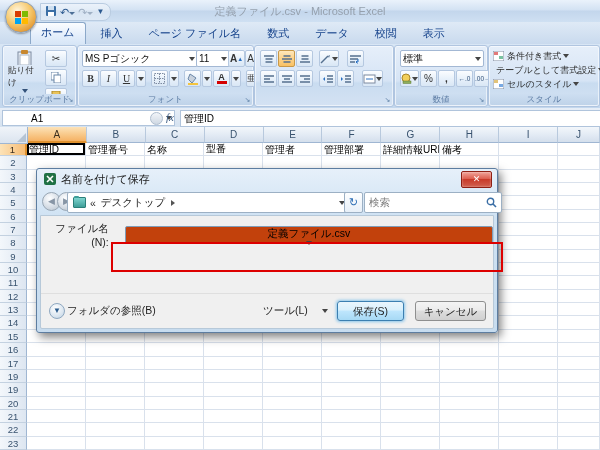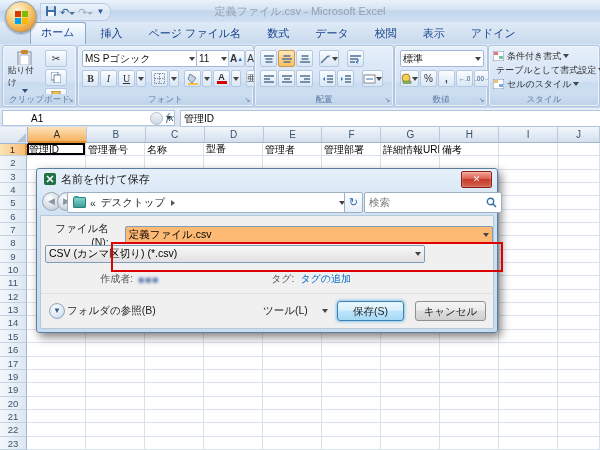--- a/index.html
+++ b/index.html
@@ -131,21 +131,20 @@
 
   <div class="tabrow">
     <div class="tabs" id="tabs">
         <div class="tab active">ホーム</div>
         <div class="tab">挿入</div>
         <div class="tab">ページ ファイル名</div>
         <div class="tab">数式</div>
         <div class="tab">データ</div>
         <div class="tab">校閲</div>
         <div class="tab">表示</div>
-        <div class="tab">アドイン</div>
       </div>
   </div>
 
   <div class="ribbon">
 
     <div class="rgroup" style="left:2px;width:73px;">
       <div class="bigbtn">
         <svg width="16" height="19">
           <rect x="1" y="2" width="13" height="15" fill="#e8eef6" stroke="#7c8aa0"></rect>
           <rect x="4" y="0" width="7" height="4" rx="1" fill="#c8882f"></rect>
@@ -299,21 +298,20 @@
           </span>
         <span style="width:7px;"></span>
         <span class="sbtn">
             <svg width="13" height="10">
               <rect x="1" y="1" width="11" height="8" fill="#fff" stroke="#7c8aa0"></rect>
               <path d="M3 5h7" stroke="#2a70c2"></path>
             </svg>
             <span class="arrdn"></span>
           </span>
       </div>
-      <div class="glabel">配置</div>
       <div class="launch">↘</div>
     </div>
 
     <div class="rgroup" style="left:394px;width:92px;">
       <div class="combo" style="position:absolute;left:5px;top:4px;width:78px;">
         <span>標準</span>
           <span class="sp"></span>
           <span class="arrdn"></span>
       </div>
       <div style="position:absolute;left:5px;top:24px;display:flex;">
@@ -722,40 +720,29 @@
         <span style="flex:1;"></span>
         <svg width="11" height="11">
           <circle cx="4.5" cy="4.5" r="3.2" fill="none" stroke="#3a6ea5" stroke-width="1.4"></circle>
           <path d="M7 7l3 3" stroke="#3a6ea5" stroke-width="1.6"></path>
         </svg>
       </div>
     </div>
     <div class="dlg-body">
       <div class="frow" style="left:0;top:6px;width:100%;">
         <span class="flabel" style="width:70px;">ファイル名(N):</span>
-        <div class="fcombo" style="margin-left:16px;width:380px;background:#fdba74;">
+        <div class="fcombo" style="margin-left:16px;width:380px;background:#c2410c;flex-direction:column;">
           <span>定義ファイル.csv</span>
             <span class="sp"></span>
           <span class="arrdn"></span>
         </div>
       </div>
       <div class="frow" style="left:0;top:29px;width:100%;">
-        <div class="fcombo" style="margin-left:4px;width:380px;background:linear-gradient(#f7f7f7,#ebebeb 55%,#e1e1e3);">
-          <span>CSV (カンマ区切り) (*.csv)</span>
-            <span class="sp"></span>
-          <span class="arrdn"></span>
-        </div>
       </div>
       <div class="redbox"></div>
-      <div class="frow" style="left:0;top:56px;width:100%;font-size:10px;color:#555;">
-        <span class="flabel" style="width:92px;">作成者:</span>
-        <span class="redact" style="margin-left:5px;">■■■</span>
-        <span style="margin-left:112px;">タグ:</span>
-        <span class="blue" style="margin-left:6px;">タグの追加</span>
-      </div>
       <div class="dfoot">
         <div class="expbtn">▼</div>
         <span class="frow" style="left:26px;top:10px;">フォルダの参照(B)</span>
         <span class="frow" style="left:222px;top:10px;">
           <span>ツール(L)</span>
           <span class="arrdn" style="margin-left:14px;"></span>
         </span>
         <div class="vbtn default" style="left:296px;top:7px;width:67px;">保存(S)</div>
         <div class="vbtn normal" style="left:374px;top:7px;width:71px;">キャンセル</div>
       </div>

